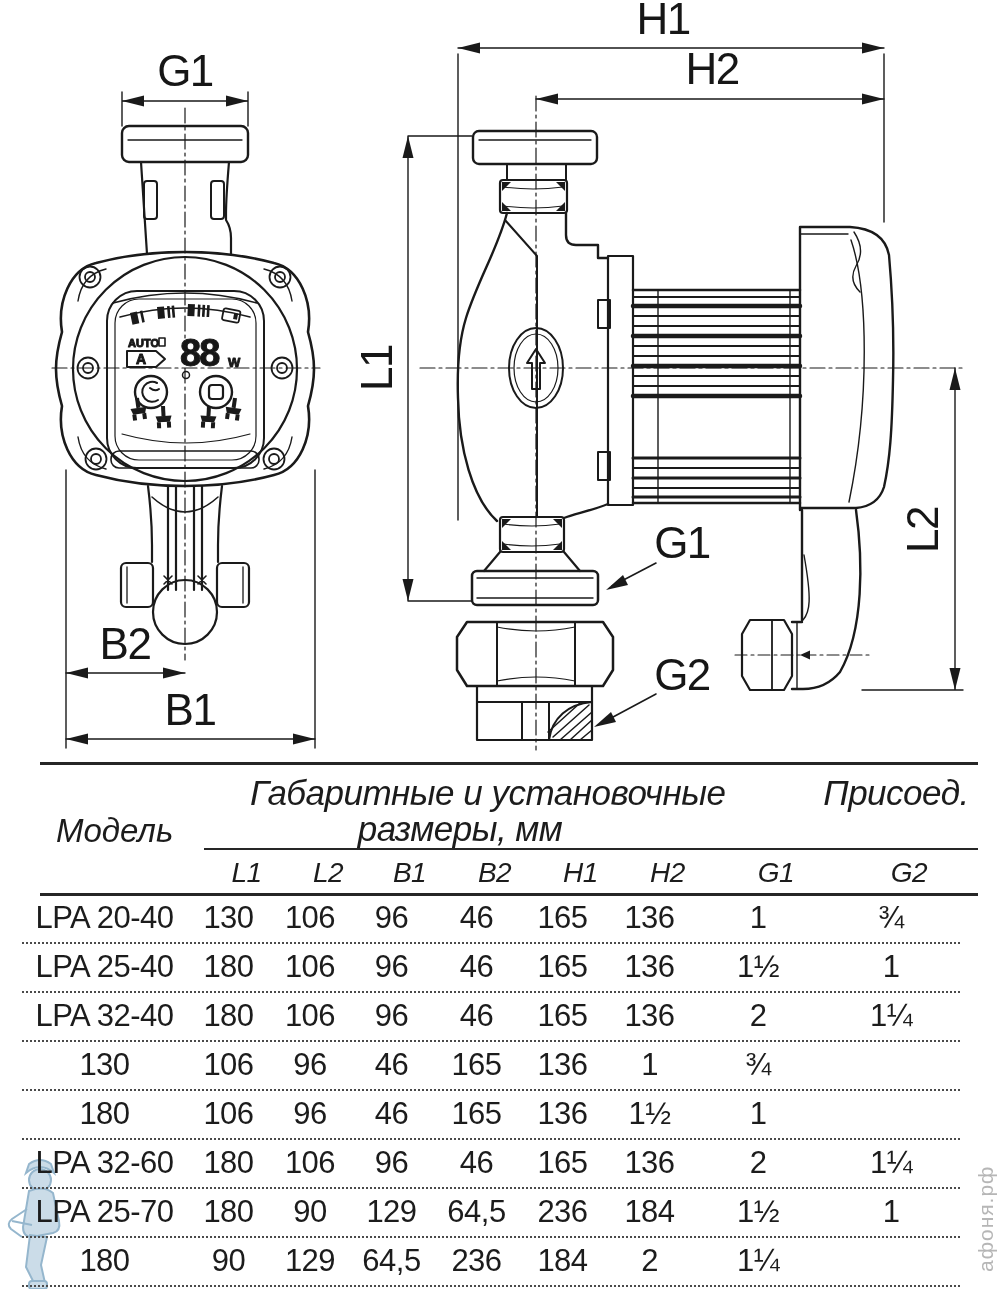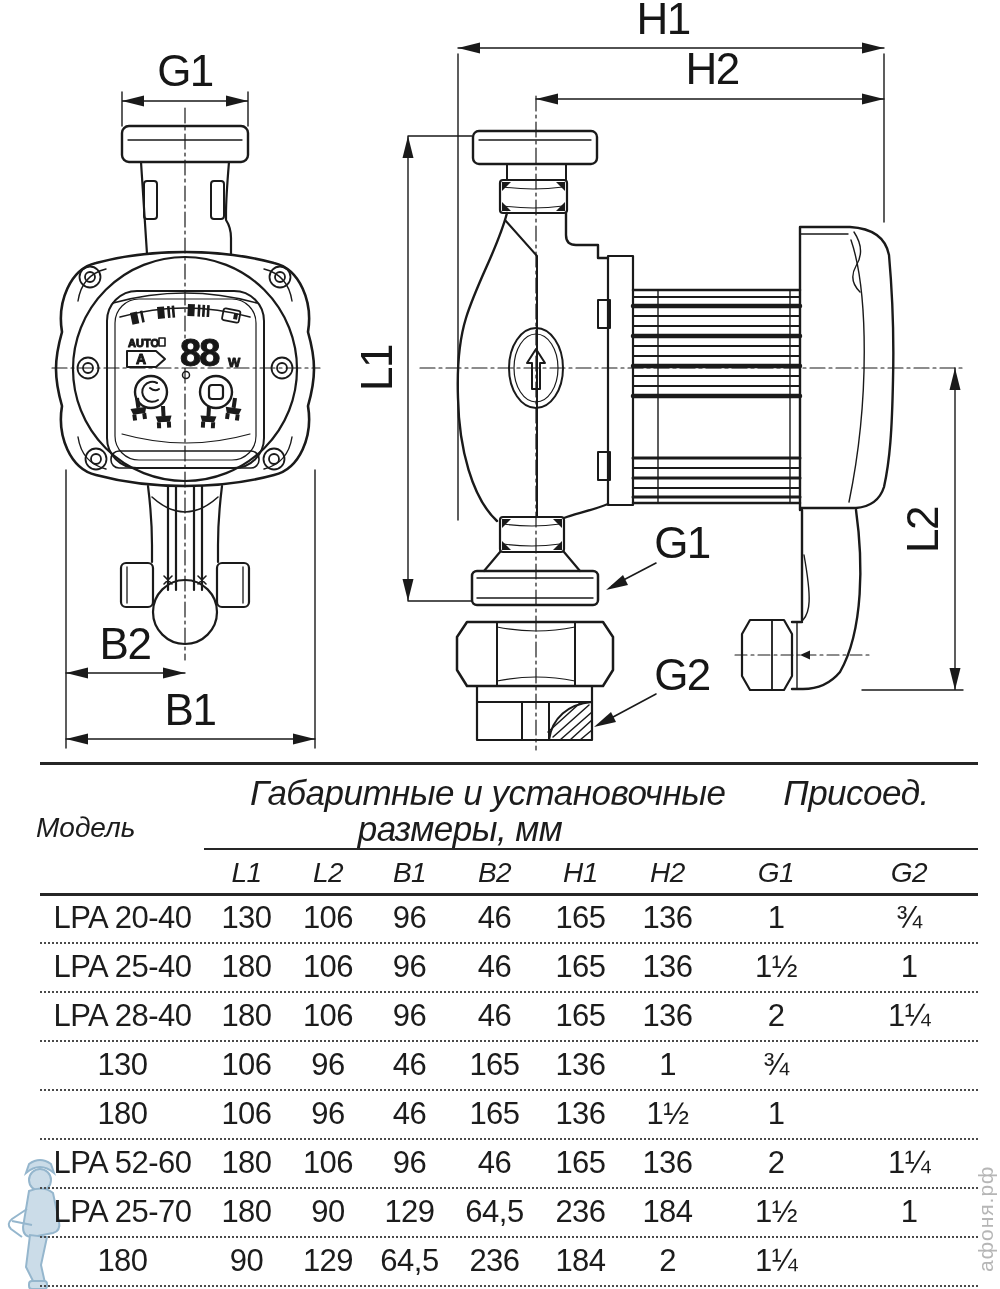--- a/index.html
+++ b/index.html
@@ -7,25 +7,25 @@
         font-family:"Liberation Sans",sans-serif;color:#1c1c1c;}
   svg{display:block;}
   svg text{font-family:"Liberation Sans",sans-serif;fill:#161616;}
   .dim{font-size:44px;letter-spacing:-1.5px;}
   
   .hline{position:absolute;left:40px;width:938px;height:0;}
   .thick{border-top:3px solid #262626;}
   .thin{border-top:2px solid #262626;}
   .ghead{position:absolute;text-align:center;font-style:italic;font-size:35px;line-height:34px;
          letter-spacing:-0.5px;white-space:nowrap;}
-  .model-h{position:absolute;left:36px;top:812px;font-style:italic;font-size:28px;}
+  .model-h{position:absolute;left:56px;top:812px;font-style:italic;font-size:33px;}
   .subrow,.trow{display:grid;grid-template-columns:165px 83px 80px 83px 87px 85px 89px 128px 138px;}
   #subheader{position:absolute;left:40px;top:853px;width:938px;height:40px;}
   .subrow .c{text-align:center;font-style:italic;font-size:28px;line-height:40px;letter-spacing:-0.5px;}
-  #tbody{position:absolute;left:40px;top:895px;width:938px;}
+  #tbody{position:absolute;left:22px;top:895px;width:938px;}
   .trow{height:47px;border-bottom:2px dotted #4a4a4a;}
   .trow .c{text-align:center;font-size:31px;line-height:46px;letter-spacing:-0.5px;white-space:nowrap;}
   
   .wm-fig{position:absolute;left:0px;top:1157px;opacity:0.9;z-index:0;}
   .wm-text{position:absolute;left:974px;top:1272px;transform-origin:0 0;transform:rotate(-90deg);
            font-size:21px;color:#b6b6b6;letter-spacing:1px;white-space:nowrap;z-index:0;}
   #table-layer{position:absolute;left:0;top:0;width:1000px;height:1289px;z-index:1;}
 </style>
 </head>
 <body>
@@ -320,21 +320,21 @@
     </g>
   </svg>
   <div class="wm-text">афоня.рф</div>
 
   <div id="table-layer">
     <div class="hline thick" style="top:762px;"></div>
 
     <div class="model-h">Модель</div>
     <div class="ghead" style="left:250px;width:420px;top:776px;">Габаритные и установочные</div>
     <div class="ghead" style="left:250px;width:420px;top:812px;text-align:center;">размеры, мм</div>
-    <div class="ghead" style="left:756px;width:200px;top:776px;">Присоед.</div>
+    <div class="ghead" style="left:796px;width:200px;top:776px;">Присоед.</div>
 
     <div class="hline thin" style="left:204px;width:774px;top:848px;"></div>
 
     <div id="subheader" class="subrow">
       <div class="c"></div>
       <div class="c">L1</div>
       <div class="c">L2</div>
       <div class="c">B1</div>
       <div class="c">B2</div>
       <div class="c">H1</div>
@@ -362,21 +362,21 @@
         <div class="c">180</div>
         <div class="c">106</div>
         <div class="c">96</div>
         <div class="c">46</div>
         <div class="c">165</div>
         <div class="c">136</div>
         <div class="c">1½</div>
         <div class="c">1</div>
       </div>
       <div class="trow">
-        <div class="c">LPA 28-40</div>
+        <div class="c">LPA 32-40</div>
         <div class="c">180</div>
         <div class="c">106</div>
         <div class="c">96</div>
         <div class="c">46</div>
         <div class="c">165</div>
         <div class="c">136</div>
         <div class="c">2</div>
         <div class="c">1¼</div>
       </div>
       <div class="trow">
@@ -393,21 +393,21 @@
         <div class="c">180</div>
         <div class="c">106</div>
         <div class="c">96</div>
         <div class="c">46</div>
         <div class="c">165</div>
         <div class="c">136</div>
         <div class="c">1½</div>
         <div class="c">1</div>
       </div>
       <div class="trow">
-        <div class="c">LPA 52-60</div>
+        <div class="c">LPA 32-60</div>
         <div class="c">180</div>
         <div class="c">106</div>
         <div class="c">96</div>
         <div class="c">46</div>
         <div class="c">165</div>
         <div class="c">136</div>
         <div class="c">2</div>
         <div class="c">1¼</div>
       </div>
       <div class="trow">

